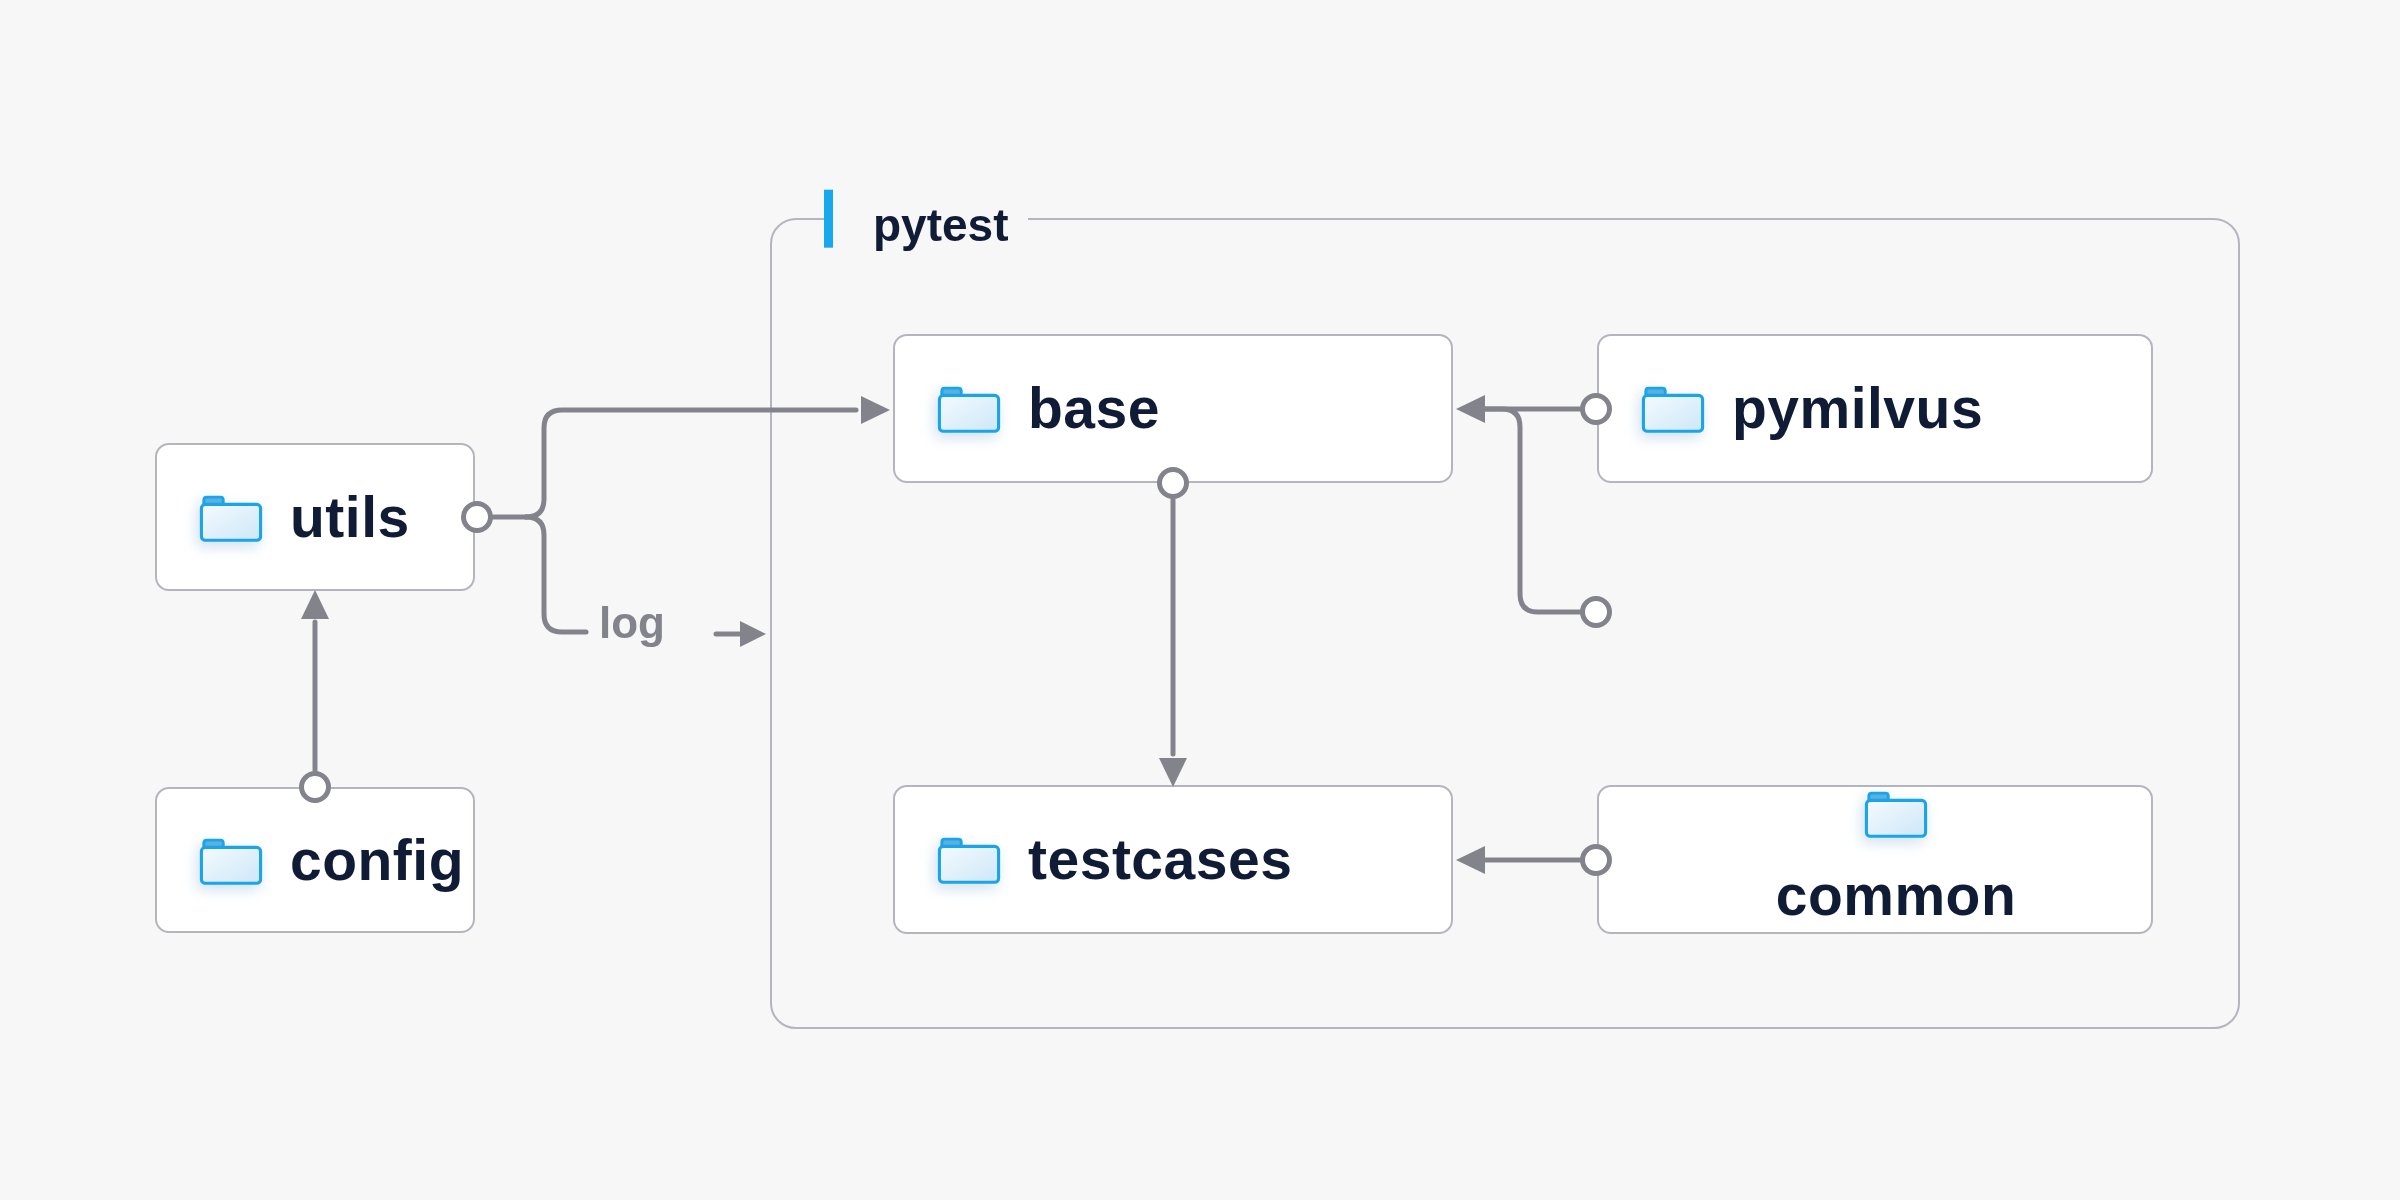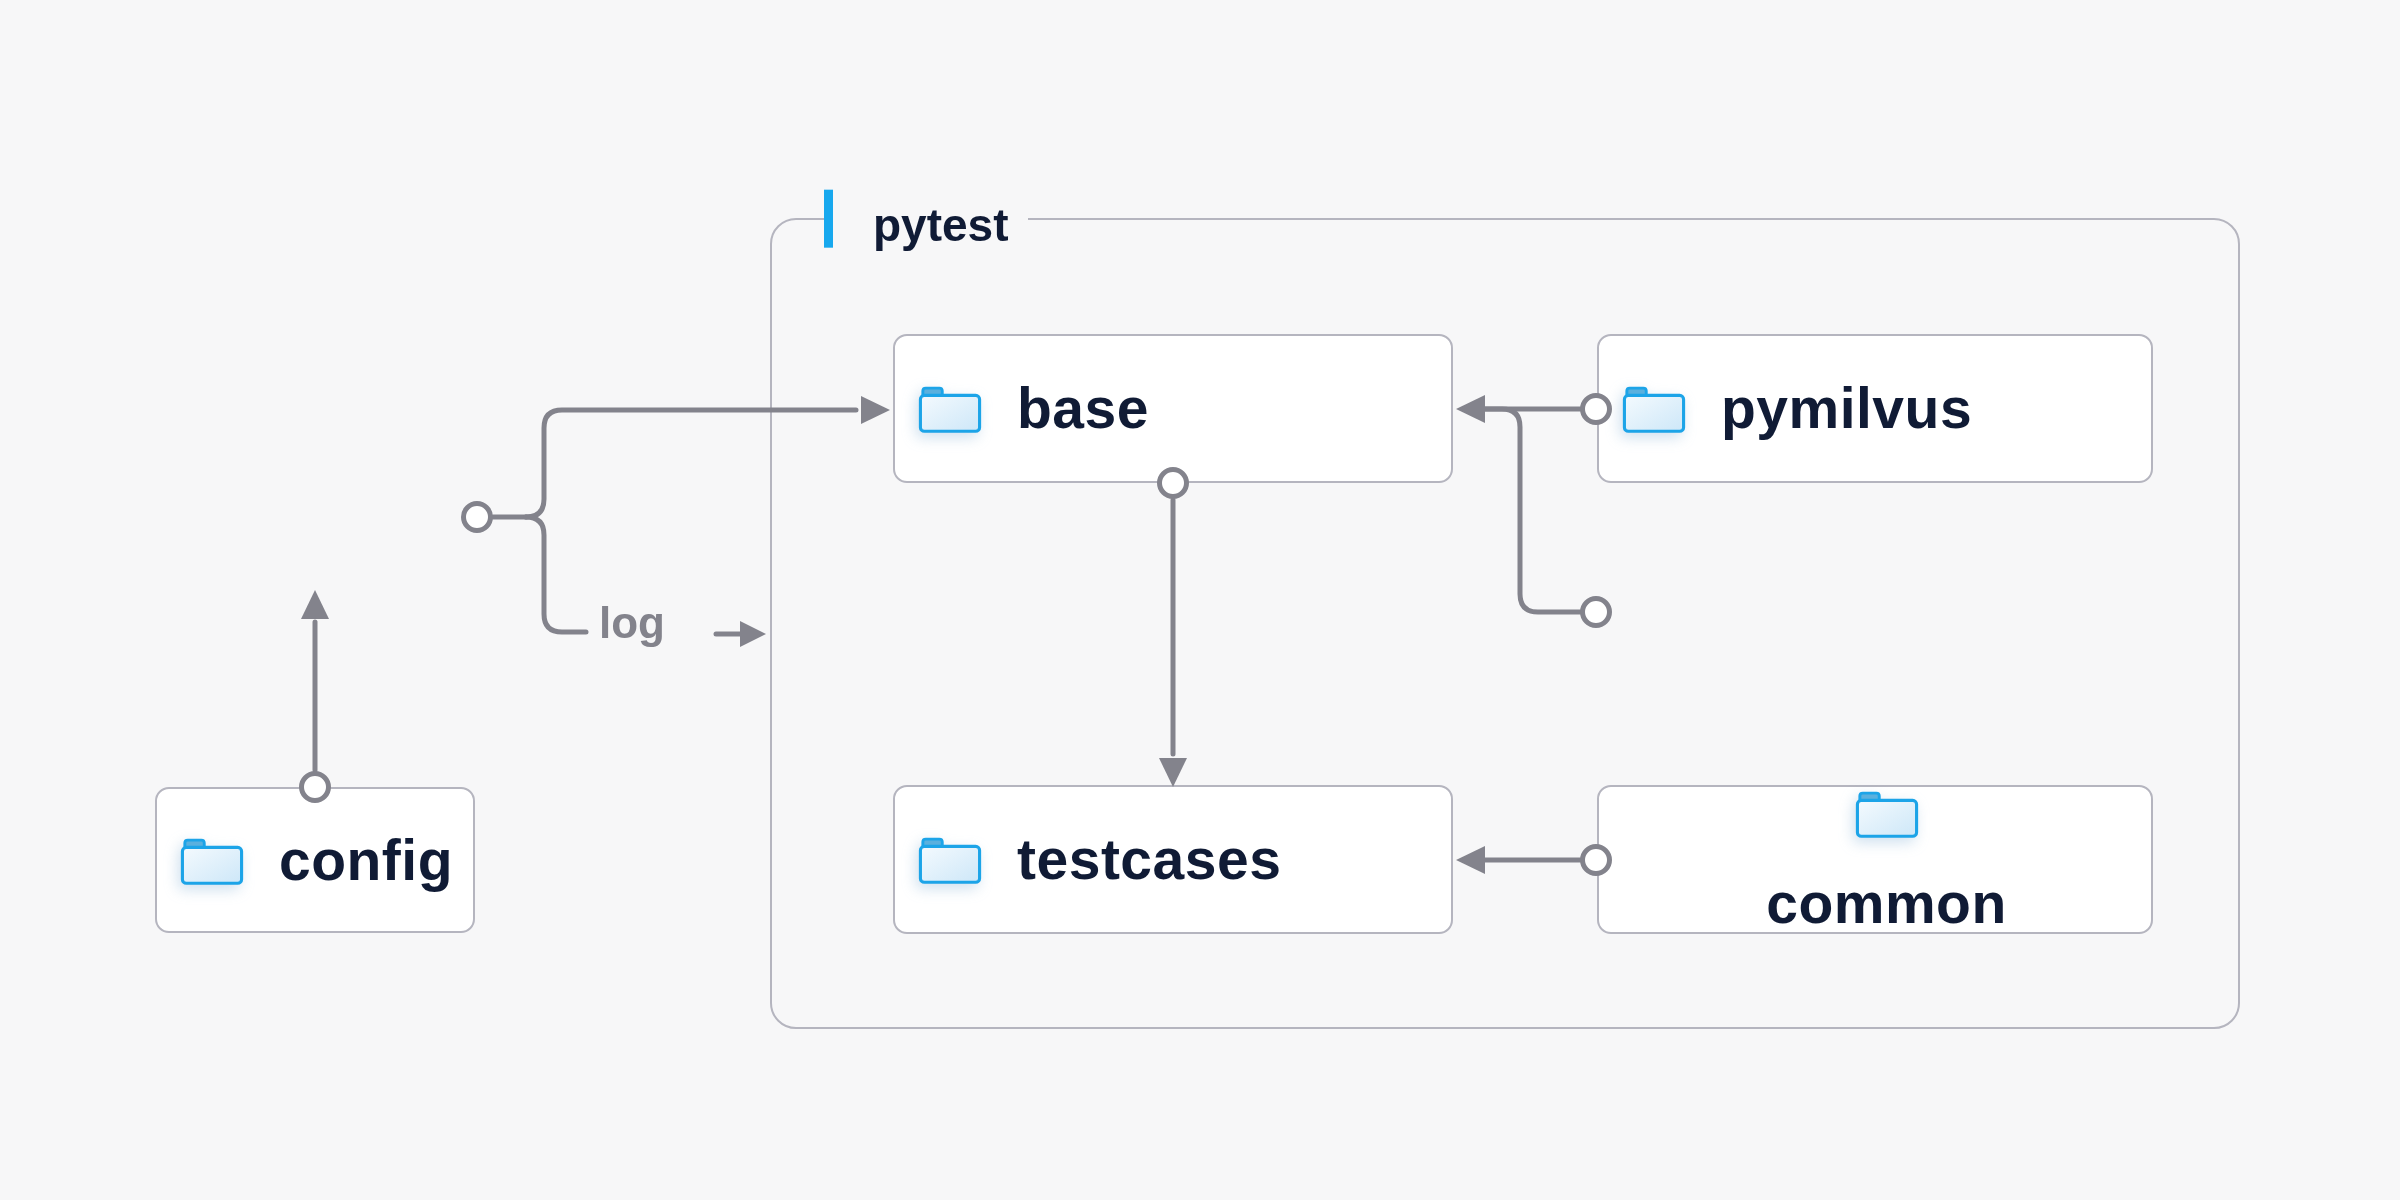--- a/index.html
+++ b/index.html
@@ -21,23 +21,23 @@
   }
   .group-label{
     position:absolute; left:52px; top:0; transform:translateY(-52%);
     display:flex; align-items:flex-end; gap:40px;
     background:var(--bg); padding:4px 20px 4px 0;
   }
   .accent-bar{display:block; width:9px; height:58px; background:var(--accent);}
   .group-label-text{font-size:46px; font-weight:700; color:var(--text); line-height:1;}
   
   .node{
-    position:absolute; display:flex; align-items:center; gap:35px;
+    position:absolute; display:flex; align-items:center; gap:27px;
     background:var(--panel); border:2.5px solid var(--border); border-radius:14px;
-    padding-left:23px;
+    padding-left:42px;
   }
   .node-label{font-size:57px; font-weight:700; color:var(--text); line-height:1; letter-spacing:0.5px;}
   .folder-icon{display:block; width:64px; height:53px;
     filter:drop-shadow(-3px 5px 7px rgba(120,170,210,.35));}
   #node-utils    {left:155px; top:443px; width:320px; height:148px;}
   #node-config   {left:155px; top:787px; width:320px; height:146px;}
   #node-base     {left:893px; top:334px; width:560px; height:149px;}
   #node-pymilvus {left:1597px; top:334px; width:556px; height:149px;text-align:center;}
   #node-check    {left:1597px; top:537px; width:556px; height:149px;}
   #node-testcases{left:893px; top:785px; width:560px; height:149px;}
@@ -63,20 +63,27 @@
 
 <div class="canvas">
 
   <div class="group">
     <div class="group-label">
       <span class="accent-bar"></span>
       <span class="group-label-text">pytest</span>
     </div>
   </div>
 
+  <div class="node" id="node-utils">
+    <svg class="folder-icon" viewBox="0 0 66 53">
+      <path d="M5 15 V8.5 Q5 5.5 8 5.5 H22 Q25 5.5 25 8.5 V15 Z" fill="#5ab0de" stroke="#1ca4e8" stroke-width="3"></path>
+      <rect x="2.5" y="13" width="61" height="37" rx="4" fill="url(#folderGrad)" stroke="#1ca4e8" stroke-width="3.2"></rect>
+    </svg>
+    <span class="node-label">utils</span>
+  </div>
 
   <div class="node" id="node-config">
     <svg class="folder-icon" viewBox="0 0 66 53">
       <path d="M5 15 V8.5 Q5 5.5 8 5.5 H22 Q25 5.5 25 8.5 V15 Z" fill="#5ab0de" stroke="#1ca4e8" stroke-width="3"></path>
       <rect x="2.5" y="13" width="61" height="37" rx="4" fill="url(#folderGrad)" stroke="#1ca4e8" stroke-width="3.2"></rect>
     </svg>
     <span class="node-label">config</span>
   </div>
 
   <div class="node" id="node-base">

